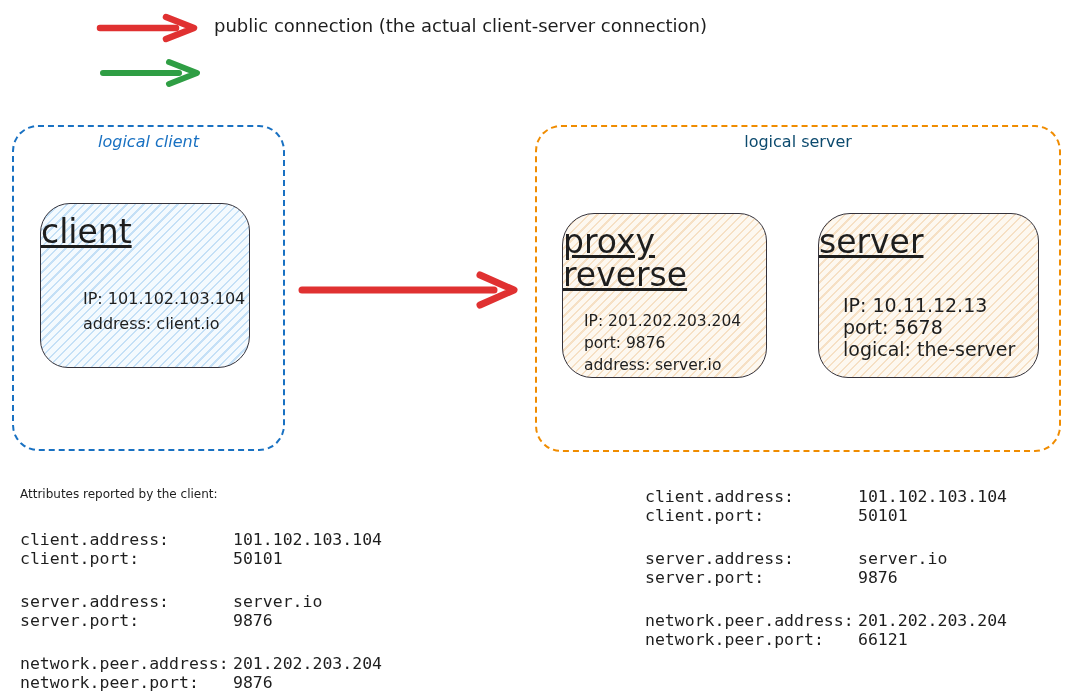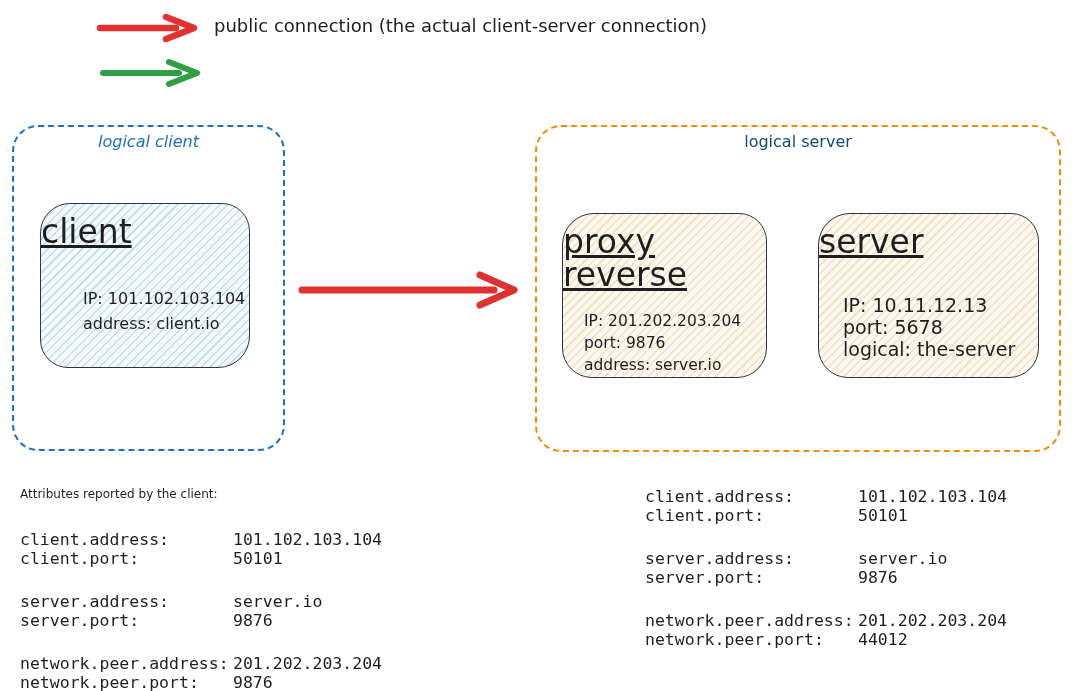--- a/index.html
+++ b/index.html
@@ -129,17 +129,17 @@
     <div class="attr-group">
       <div class="attr-row"><span class="attr-key">client.address:</span><span class="attr-val">101.102.103.104</span></div>
       <div class="attr-row"><span class="attr-key">client.port:</span><span class="attr-val">50101</span></div>
     </div>
     <div class="attr-group">
       <div class="attr-row"><span class="attr-key">server.address:</span><span class="attr-val">server.io</span></div>
       <div class="attr-row"><span class="attr-key">server.port:</span><span class="attr-val">9876</span></div>
     </div>
     <div class="attr-group">
       <div class="attr-row"><span class="attr-key">network.peer.address:</span><span class="attr-val">201.202.203.204</span></div>
-      <div class="attr-row"><span class="attr-key">network.peer.port:</span><span class="attr-val">44012</span></div>
+      <div class="attr-row"><span class="attr-key">network.peer.port:</span><span class="attr-val">66121</span></div>
     </div>
   </div>
 
 </div>
 
 </body></html>

